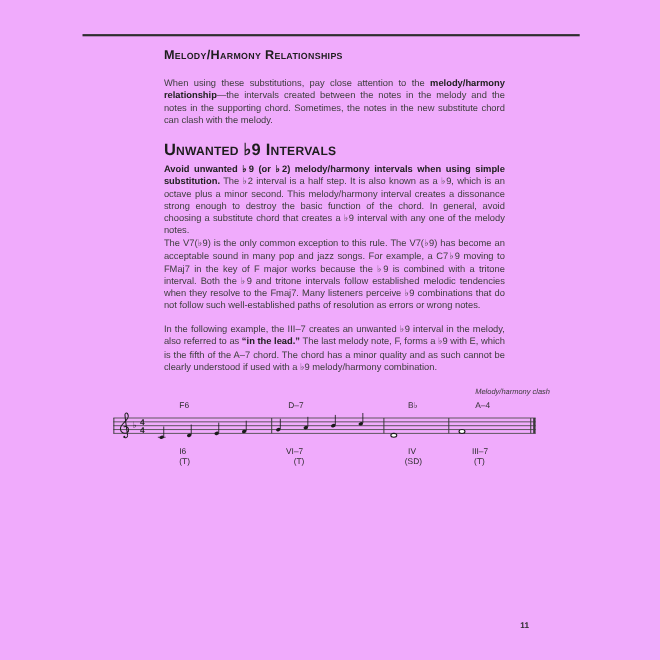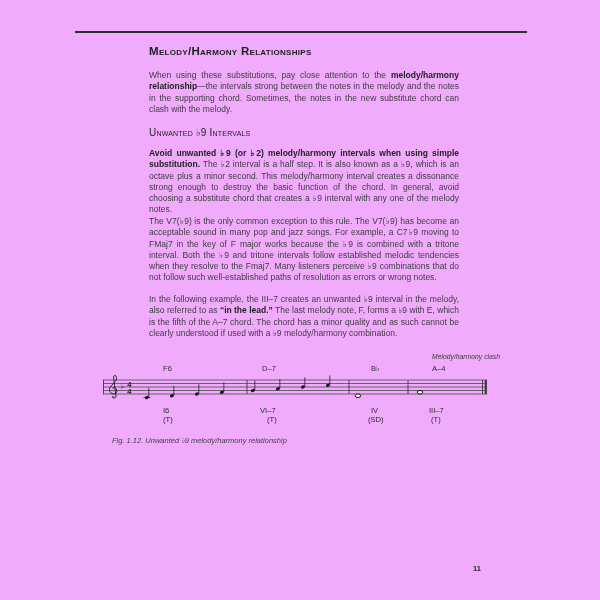--- a/index.html
+++ b/index.html
@@ -7,21 +7,21 @@
     position:relative;width:600px;height:600px;background:#f0abfc;
     font-family:"Liberation Sans", sans-serif;color:#383838;overflow:hidden;
   }
   .rule{position:absolute;left:75px;top:31px;width:452px;height:2px;background:#2e2e2e;}
   .title{
     position:absolute;left:149px;top:45px;width:320px;
     font-variant:small-caps;font-weight:bold;font-size:11.5px;letter-spacing:.3px;color:#1d1d1d;
   }
   .h2{
     position:absolute;left:149px;top:127px;width:320px;
-    font-variant:small-caps;font-weight:normal;font-size:10px;letter-spacing:.2px;color:#1d1d1d;
+    font-variant:small-caps;font-weight:bold;font-size:15px;letter-spacing:.2px;color:#1d1d1d;
   }
   .para{
     position:absolute;left:149px;width:310px;
     font-size:8.5px;line-height:11.3px;text-align:justify;color:#3d3d3d;
   }
   .para b{color:#222;}
   #para-intro{top:70px;}
   #para-avoid{top:148px;}
   #para-v7{top:216px;}
   #para-example{top:294px;}
@@ -39,21 +39,21 @@
 </style>
 </head>
 <body>
 
 <div class="page">
 
   <div class="rule"></div>
 
   <div class="title">Melody/Harmony Relationships</div>
 
-  <div class="para" id="para-intro"><span>When using these substitutions, pay close attention to the </span><b>melody/harmony relationship</b><span>—the intervals strong between the notes in the melody and the notes in the supporting chord. Sometimes, the notes in the new substitute chord can clash with the melody.</span></div>
+  <div class="para" id="para-intro"><span>When using these substitutions, pay close attention to the </span><b>melody/harmony relationship</b><span>—the intervals created between the notes in the melody and the notes in the supporting chord. Sometimes, the notes in the new substitute chord can clash with the melody.</span></div>
 
   <div class="h2">Unwanted ♭9 Intervals</div>
 
   <div class="para" id="para-avoid"><b>Avoid unwanted ♭9 (or ♭2) melody/harmony intervals when using simple substitution.</b><span> The ♭2 interval is a half step. It is also known as a ♭9, which is an octave plus a minor second. This melody/harmony interval creates a dissonance strong enough to destroy the basic function of the chord. In general, avoid choosing a substitute chord that creates a ♭9 interval with any one of the melody notes.</span></div>
 
   <div class="para" id="para-v7">The V7(♭9) is the only common exception to this rule. The V7(♭9) has become an acceptable sound in many pop and jazz songs. For example, a C7♭9 moving to FMaj7 in the key of F major works because the ♭9 is combined with a tritone interval. Both the ♭9 and tritone intervals follow established melodic tendencies when they resolve to the Fmaj7. Many listeners perceive ♭9 combinations that do not follow such well-established paths of resolution as errors or wrong notes.</div>
 
   <div class="para" id="para-example"><span>In the following example, the III–7 creates an unwanted ♭9 interval in the melody, also referred to as </span><b>“in the lead.”</b><span> The last melody note, F, forms a ♭9 with E, which is the fifth of the A–7 chord. The chord has a minor quality and as such cannot be clearly understood if used with a ♭9 melody/harmony combination.</span></div>
 
   <svg class="staff" width="600" height="600" viewBox="0 0 600 600">
@@ -114,17 +114,16 @@
   <div class="fig-label numeral" style="left:143px">I6</div>
   <div class="fig-label numeral" style="left:240px">VI–7</div>
   <div class="fig-label numeral" style="left:351px">IV</div>
   <div class="fig-label numeral" style="left:409px">III–7</div>
 
   <div class="fig-label func" style="left:143px">(T)</div>
   <div class="fig-label func" style="left:247px">(T)</div>
   <div class="fig-label func" style="left:348px">(SD)</div>
   <div class="fig-label func" style="left:411px">(T)</div>
 
-  <div class="caption">Fig. 1.12. Unwanted ♭9 melody/harmony relationship</div>
 
   <div class="pagenum">11</div>
 
 </div>
 
 </body></html>

